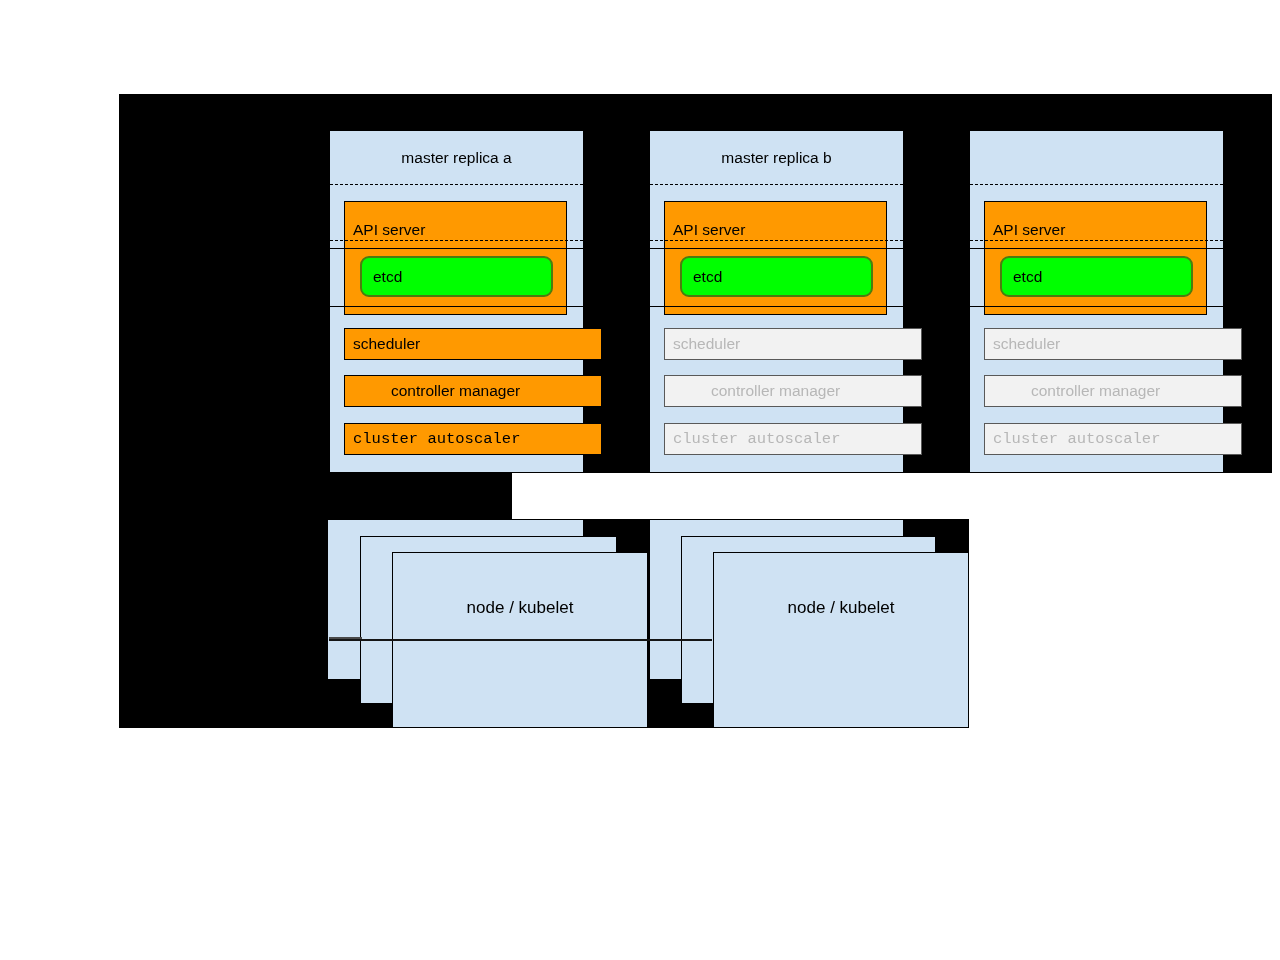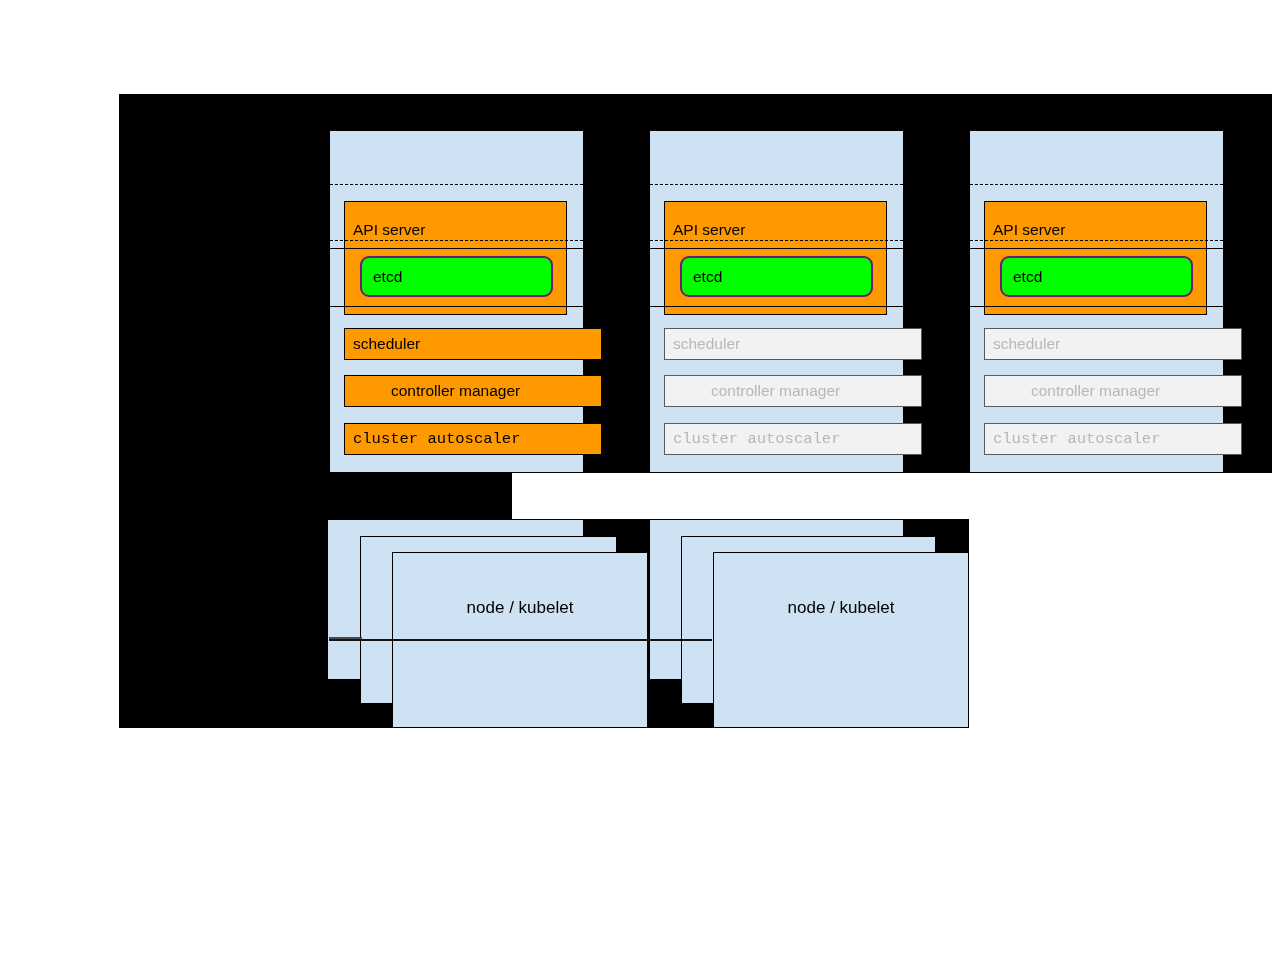--- a/index.html
+++ b/index.html
@@ -21,21 +21,21 @@
     background:var(--box-blue);border:1px solid #000;}
   .replica .title{position:absolute;left:0;top:0;width:100%;height:53px;
     display:flex;align-items:center;justify-content:center;font-size:15.5px;}
   .dashline{position:absolute;left:0;width:253px;height:0;border-top:1px dashed #000;z-index:5;}
   .solidline{position:absolute;left:0;width:253px;height:1px;background:#000;z-index:5;}
   .dash1{top:53px;} .dash2{top:109px;} .solid1{top:117px;} .solid2{top:175px;}
   .api-box{position:absolute;left:14px;top:70px;width:223px;height:114px;
     background:var(--active-orange);border:1px solid #000;font-size:15.5px;z-index:2;}
   .api-box .api-label{position:absolute;left:8px;top:19px;}
   .etcd-box{position:absolute;left:30px;top:125px;width:193px;height:41px;
-    background:var(--etcd-green);border:2px solid #701a75;border-radius:9px;
+    background:var(--etcd-green);border:2px solid #4d7c0f;border-radius:9px;
     display:flex;align-items:center;font-size:15.5px;z-index:3;}
   .etcd-box span{padding-left:11px;}
   .row{position:absolute;left:14px;width:258px;height:32px;font-size:15.5px;
     display:flex;align-items:center;}
   .row span{padding-left:8px;white-space:nowrap;}
   .row.r1{top:197px;} .row.r2{top:244px;padding-left:38px;} .row.r3{top:292px;font-family:Liberation Mono, monospace;}
   .row.active{background:var(--active-orange);border:1px solid #000;color:#000;}
   .row.inactive{background:var(--inactive-fill);border:1px solid var(--inactive-border);color:var(--inactive-text);}
   .rep-a{left:329px;} .rep-b{left:649px;} .rep-c{left:969px;}
 
@@ -57,20 +57,21 @@
 </head>
 <body>
 
 <div class="canvas">
 
   <div class="black black-top"></div>
   <div class="black black-mid"></div>
   <div class="black black-bottom"></div>
 
   <div class="replica rep-a">
+    <div class="title">master replica a</div>
     <div class="dashline dash1"></div>
     <div class="api-box">
       <div class="api-label">API server</div>
     </div>
     <div class="etcd-box">
       <span>etcd</span>
     </div>
     <div class="dashline dash2"></div>
     <div class="solidline solid1"></div>
     <div class="solidline solid2"></div>
@@ -79,20 +80,21 @@
     </div>
     <div class="row r2 active">
       <span>controller manager</span>
     </div>
     <div class="row r3 active">
       <span>cluster autoscaler</span>
     </div>
   </div>
 
   <div class="replica rep-b">
+    <div class="title">master replica b</div>
     <div class="dashline dash1"></div>
     <div class="api-box">
       <div class="api-label">API server</div>
     </div>
     <div class="etcd-box">
       <span>etcd</span>
     </div>
     <div class="dashline dash2"></div>
     <div class="solidline solid1"></div>
     <div class="solidline solid2"></div>

